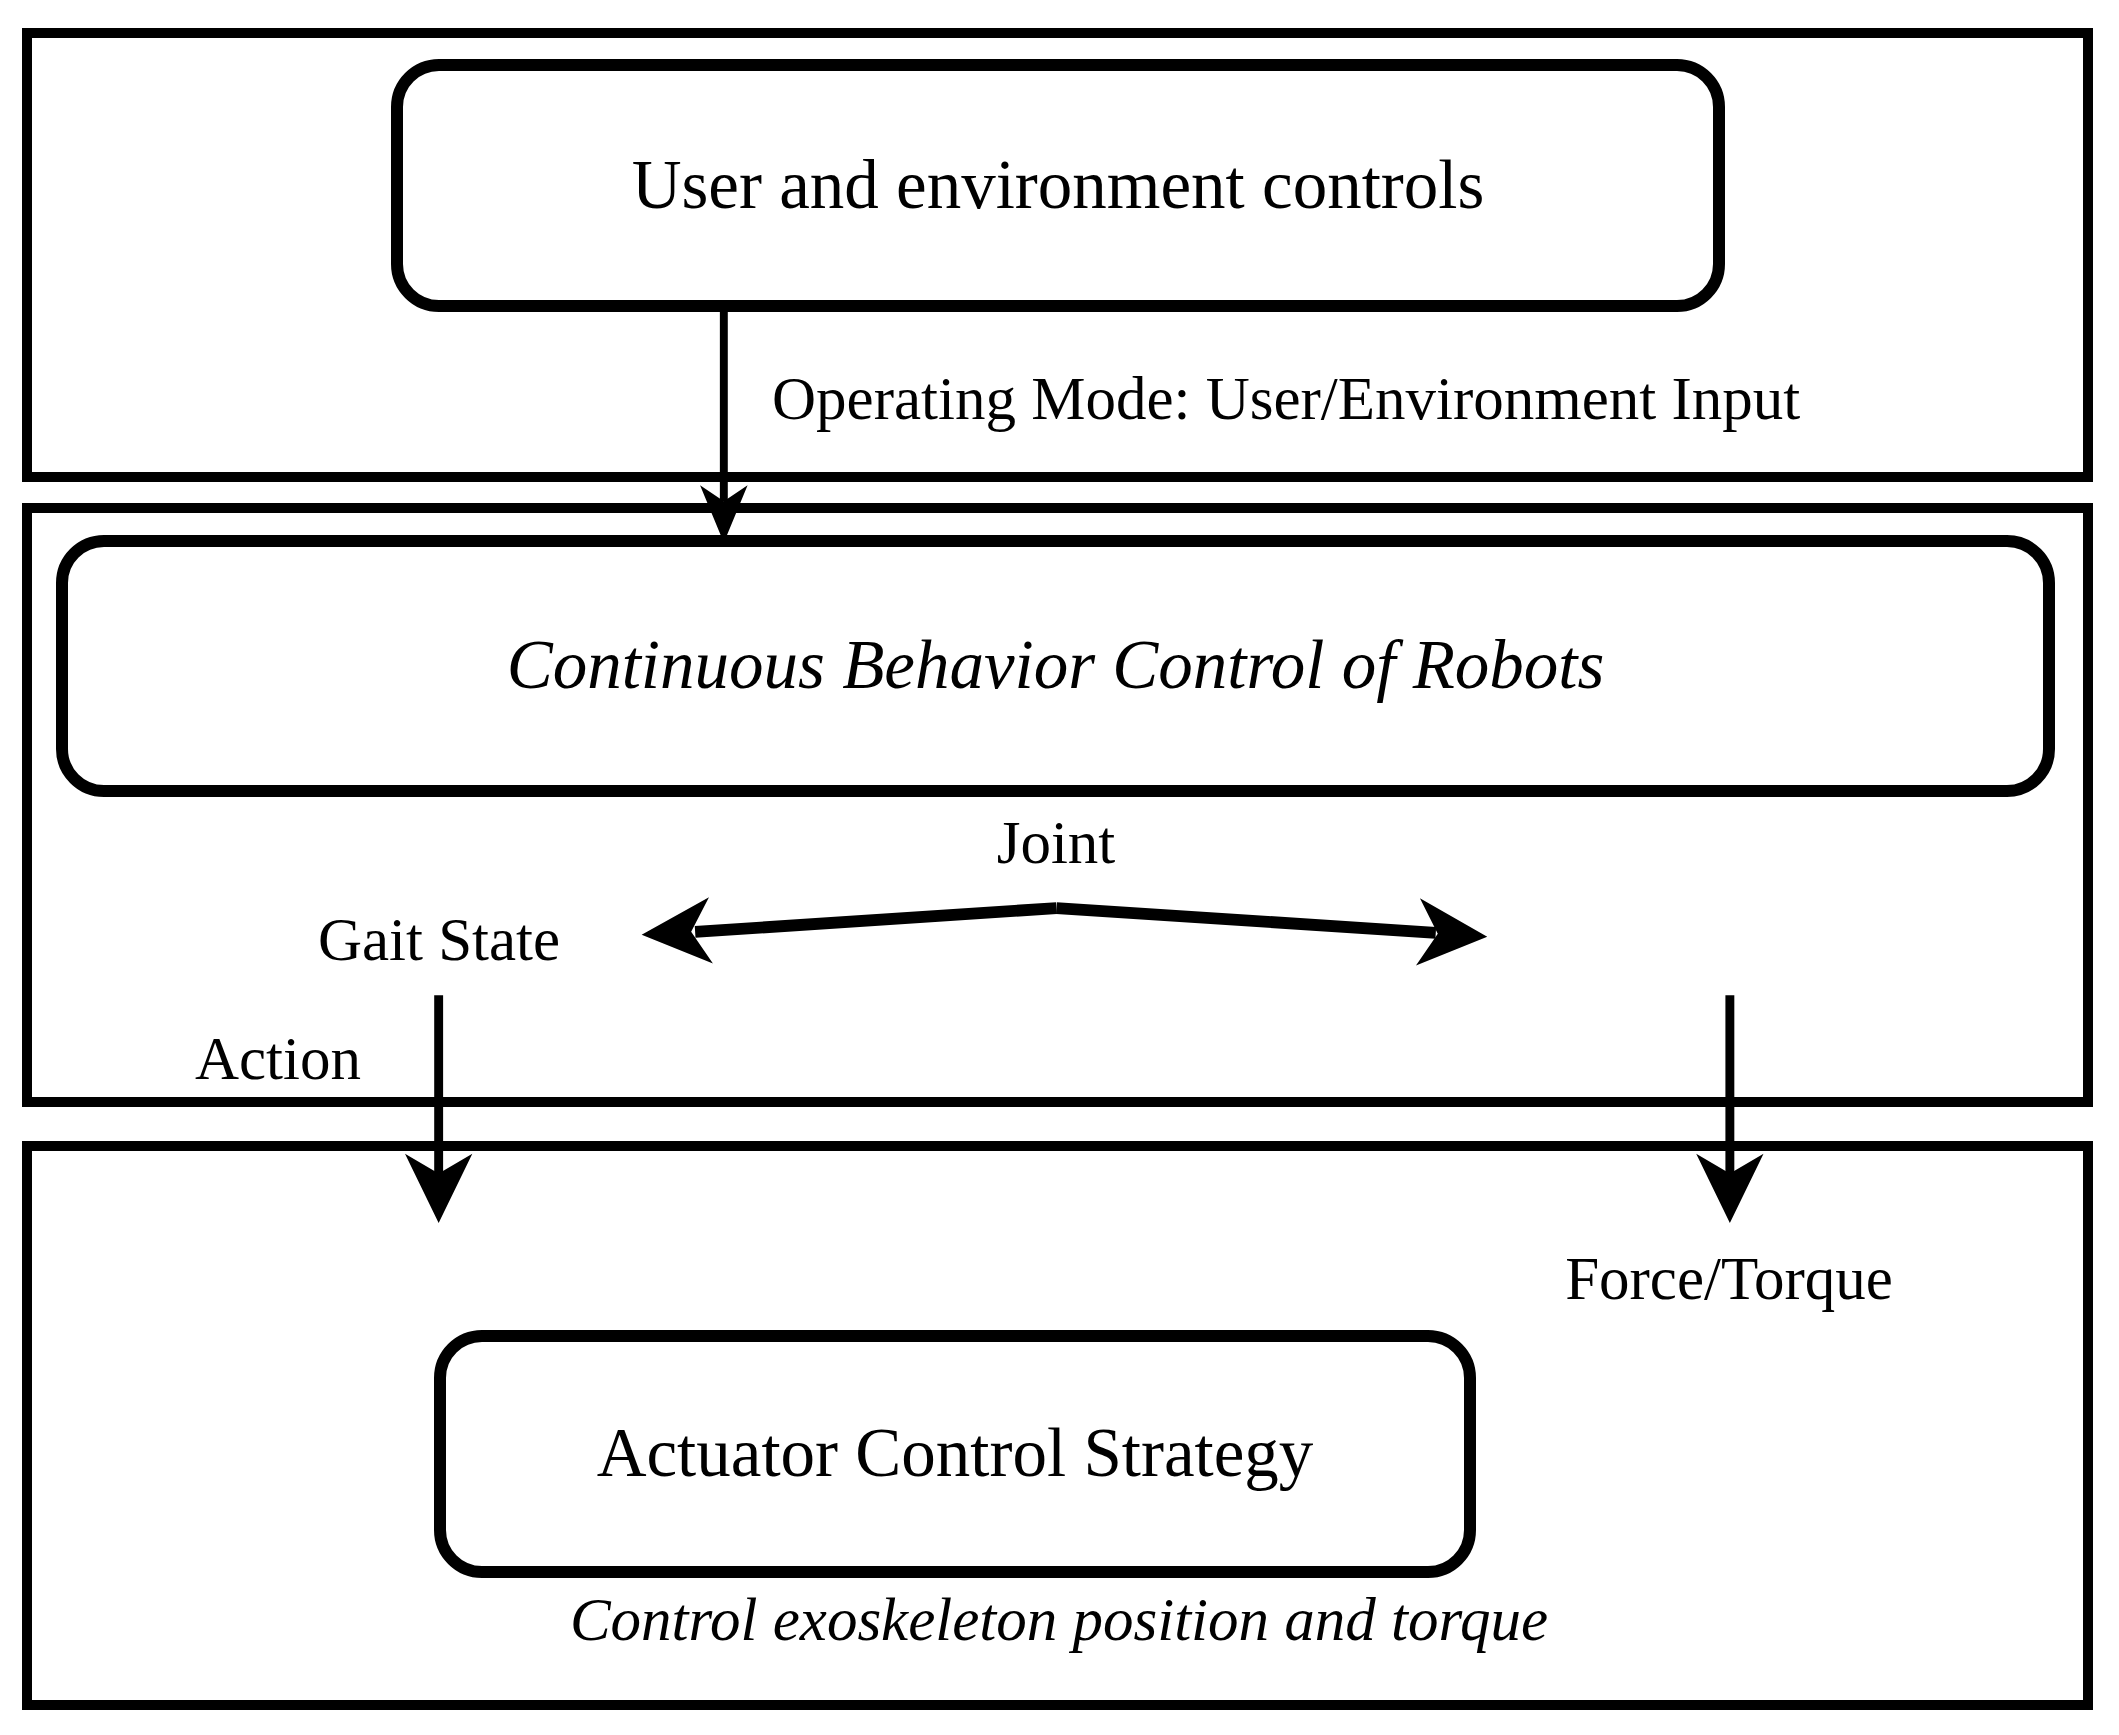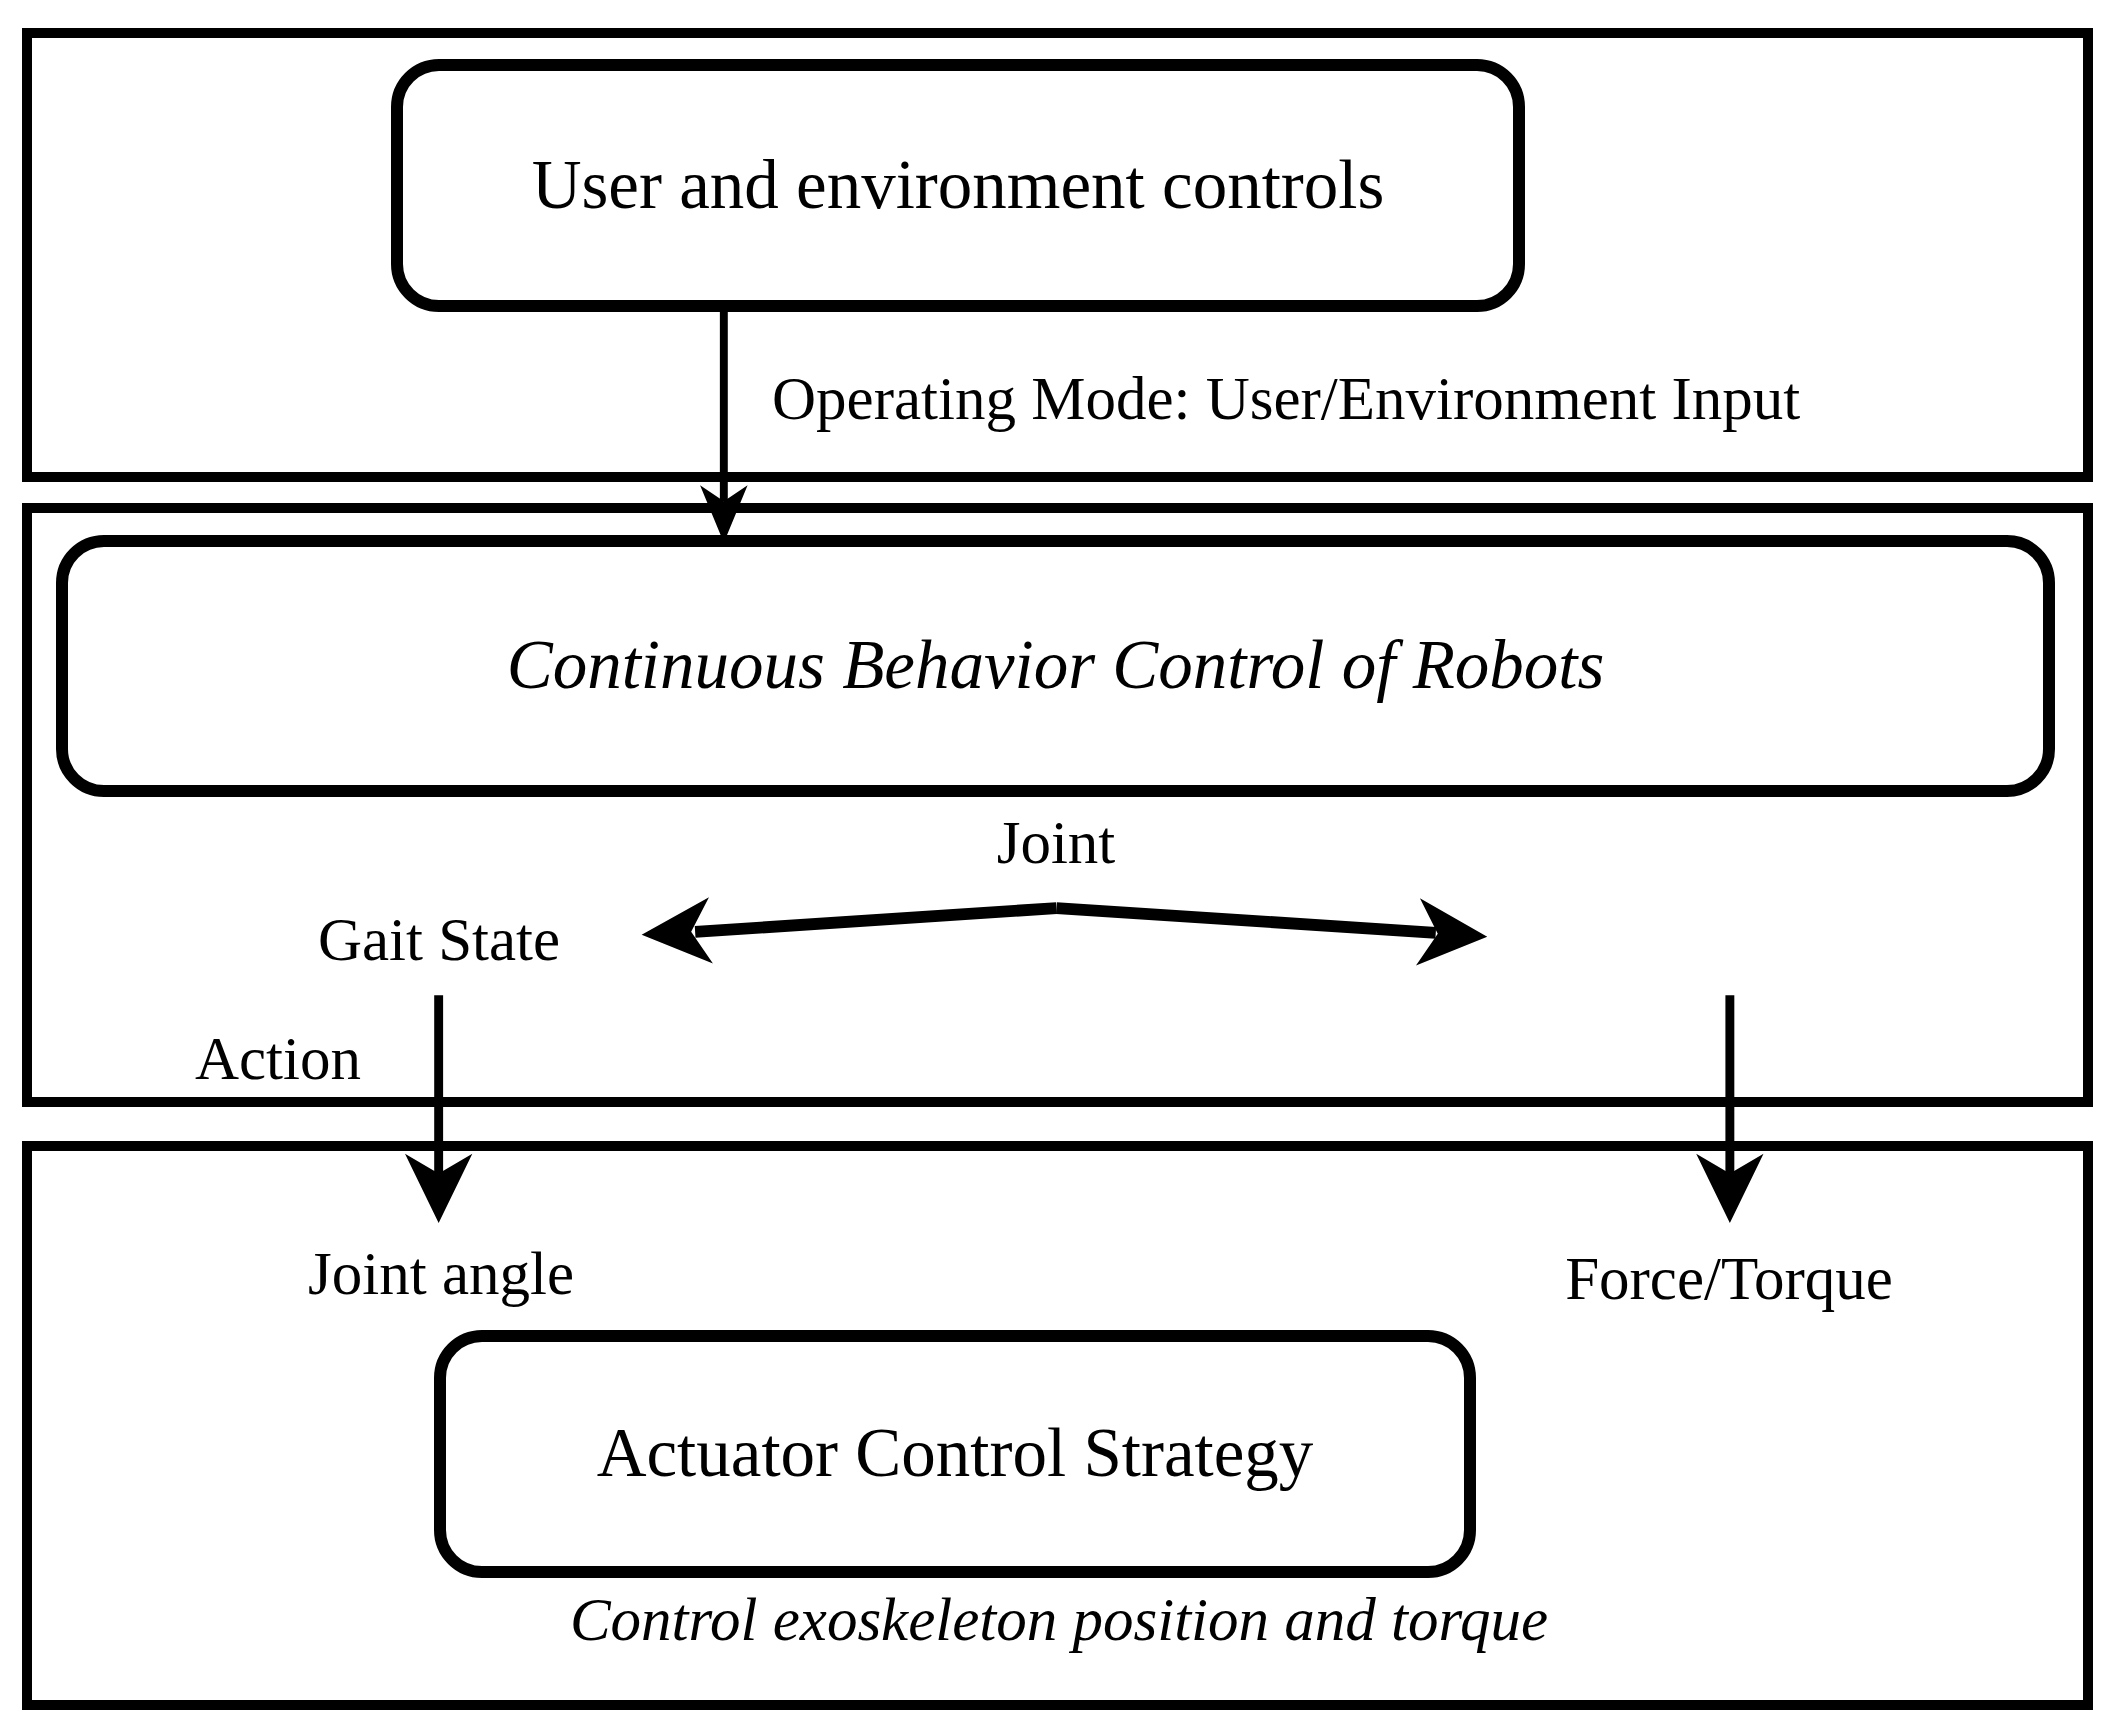--- a/index.html
+++ b/index.html
@@ -29,21 +29,21 @@
   .rbox {
     position: absolute;
     box-sizing: border-box;
     border: 12px solid #000000;
     border-radius: 48px;
     background: #ffffff;
     display: flex;
     align-items: center;
     justify-content: center;
   }
-  #rbox-user     { left: 391px; top: 59px;   width: 1134px; height: 253px; }
+  #rbox-user     { left: 391px; top: 59px;   width: 1334px; height: 253px; }
   #rbox-behavior { left: 56px;  top: 535px;  width: 1999px; height: 262px; font-style: italic; }
   #rbox-actuator { left: 434px; top: 1330px; width: 1042px; height: 248px; }
 
   .rbox-title {
     font-size: 69px;
     line-height: 1.1;
     white-space: nowrap;
     text-align: center;
   }
 
@@ -115,20 +115,19 @@
 
   <span class="lbl" id="lbl-operating">Operating Mode: User/Environment Input</span>
 
   <span class="lbl" id="lbl-detect">Joint</span>
 
   <span class="lbl" id="lbl-gait-state">Gait State</span>
 
 
   <span class="lbl" id="lbl-action">Action</span>
 
-  <span class="lbl" id="lbl-joint-angle">Joint angle</span>
 
   <span class="lbl" id="lbl-force-torque">Force/Torque</span>
 
   <span class="lbl" id="lbl-control-exo">Control exoskeleton position and torque</span>
 
 </div>
 
 
 </body></html>

